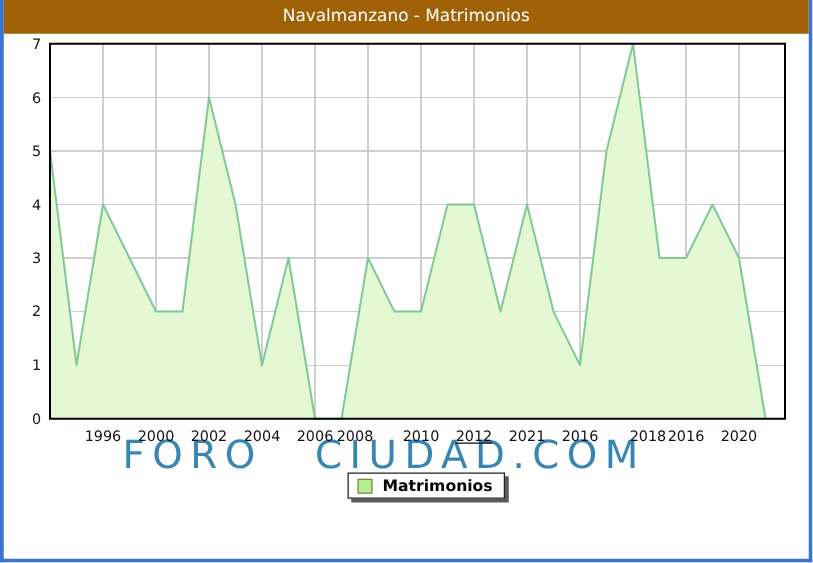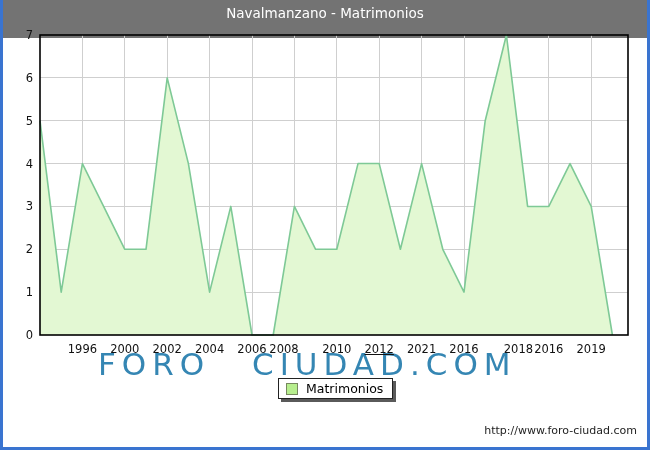--- a/index.html
+++ b/index.html
@@ -8,22 +8,22 @@
     width:650px;height:450px;
     box-sizing:border-box;
     background:#ffffff;
     border-left:3px solid #3a74d0;
     border-right:3px solid #3a74d0;
     border-bottom:3px solid #3a74d0;
     font-family:"DejaVu Sans","Liberation Sans",sans-serif;
     overflow:hidden;
   }
   .titlebar{
-    position:absolute;left:-3px;top:0;width:650px;height:38px;
-    background:#737373;
+    position:absolute;left:-3px;top:0;width:650px;height:27px;
+    background:#a16207;
     color:#ffffff;
     font-size:13.5px;
     line-height:27px;
     text-align:center;
   }
   .chart-svg{position:absolute;left:0;top:0;z-index:1;}
   .watermark{
     position:absolute;
     left:95px;top:346px;
     z-index:2;
@@ -59,21 +59,21 @@
     padding:2px 9px 2px 7px;
     height:15px;
   }
   .legend-swatch{
     display:inline-block;
     width:10px;height:10px;
     background:#b7ee8e;
     border:1px solid #77885f;
     margin-right:8px;
   }
-  .legend-label{font-size:12.5px;color:#000;line-height:15px;}
+  .legend-label{font-size:12.5px;color:#000;line-height:15px;font-weight:bold;}
   .site-url{
     position:absolute;
     right:10px;bottom:10px;
     z-index:3;
     font-size:11px;color:#222;
   }
 </style>
 </head>
 <body>
 
@@ -127,22 +127,21 @@
       <div class="xlab" style="left: 142.2px;">2002</div>
       <div class="xlab" style="left: 184.6px;">2004</div>
       <div class="xlab" style="left: 227px;">2006</div>
       <div class="xlab" style="left: 259px; text-align: center;">2008</div>
       <div class="xlab" style="left: 311.8px;">2010</div>
       <div class="xlab" style="left: 354.2px; text-decoration: underline;">2012</div>
       <div class="xlab" style="left: 396.6px;">2021</div>
       <div class="xlab" style="left: 439px;">2016</div>
       <div class="xlab" style="left: 481.4px; margin-left: 12px;">2018</div>
       <div class="xlab" style="left: 523.8px;">2016</div>
-      <div class="xlab" style="left: 566.2px;">2019</div>
+      <div class="xlab" style="left: 566.2px;">2020</div>
     </div>
 
   <div class="legend">
     <span class="legend-swatch"></span>
     <span class="legend-label">Matrimonios</span>
   </div>
 
-  <div class="site-url">http://www.foro-ciudad.com</div>
 </div>
 
 </body></html>

